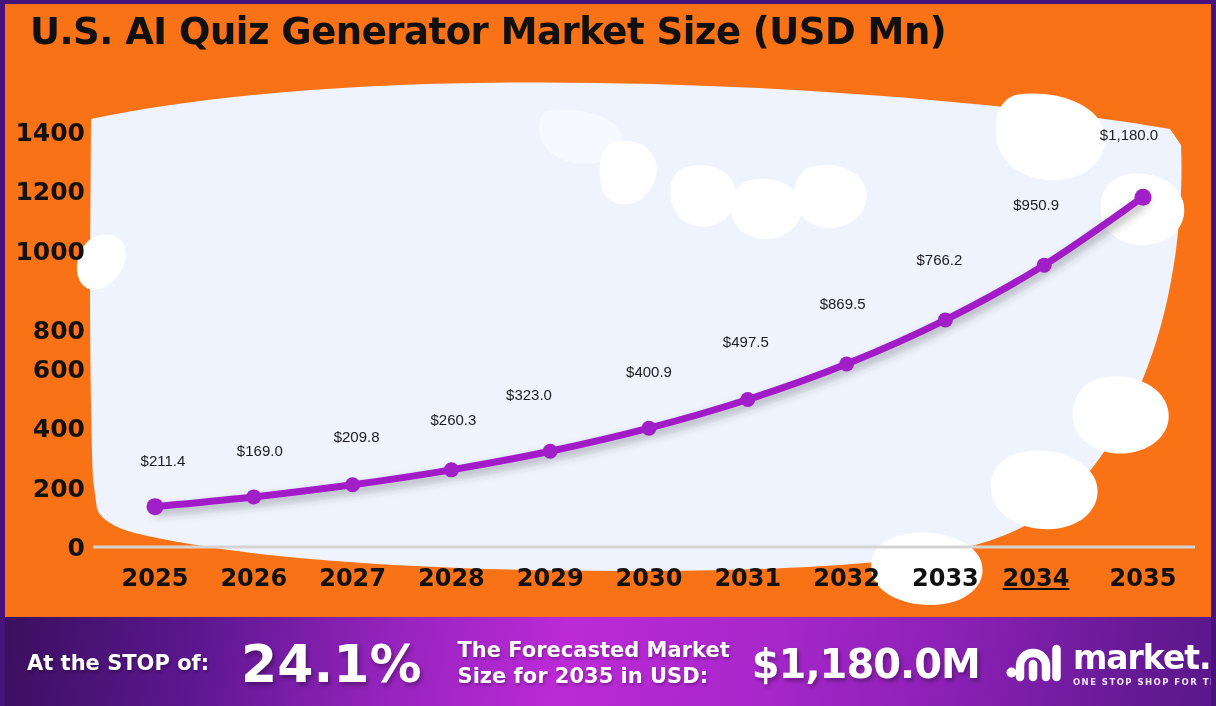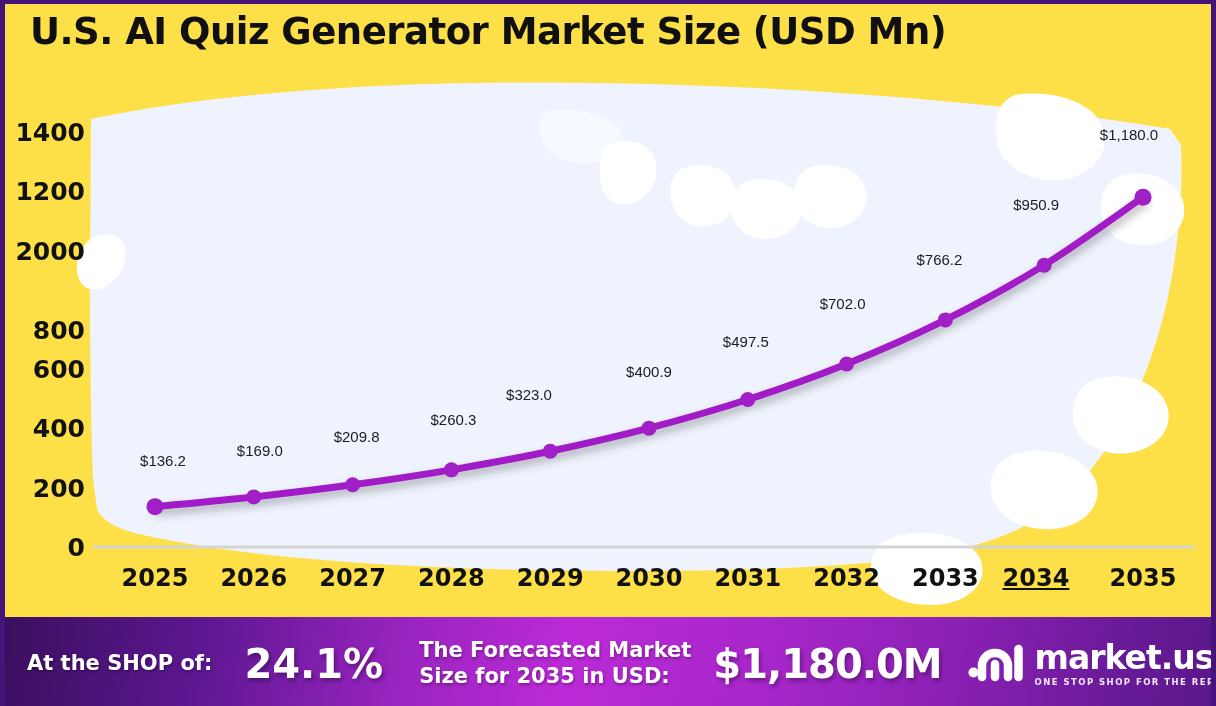--- a/index.html
+++ b/index.html
@@ -9,21 +9,21 @@
     font-family:"Liberation Sans", sans-serif;
     overflow:hidden;
   }
   #page{
     position:relative;
     width:1216px;height:706px;
     box-sizing:border-box;
     border-left:5px solid #45137a;
     border-right:5px solid #45137a;
     border-top:4px solid #45137a;
-    background:#fde047;
+    background:#f97316;
     overflow:hidden;
   }
 
   
   #chart-title{
     position:absolute;
     left:25px; top:6px;
     font-size:37px;
     font-weight:bold;
     letter-spacing:-0.5px;
@@ -115,21 +115,21 @@
     text-shadow:1px 2px 3px rgba(0,0,0,.30);
     white-space:nowrap;
   }
   .banner-value{
     color:#ffffff;
     font-weight:bold;
     font-family:"DejaVu Sans", sans-serif;
     text-shadow:2px 3px 4px rgba(0,0,0,.33);
     white-space:nowrap;
   }
-  #cagr-value{font-size:40px;margin-left:32px;}
+  #cagr-value{font-size:52px;margin-left:32px;}
   #forecast-caption{margin-left:36px;}
   #forecast-value{font-size:40px;margin-left:22px;letter-spacing:-1px;}
 
   #brand-logo{
     display:flex;align-items:center;
     margin-left:26px;
   }
   #brand-mark{flex:0 0 auto;}
   #brand-text-wrap{margin-left:9px;display:flex;flex-direction:column;justify-content:center;}
   #brand-name{
@@ -213,21 +213,21 @@
   </div>
 
   <div id="plot-area">
 
     <div id="y-axis">
         <div class="ytick-label" style="top: 543px;">0</div>
         <div class="ytick-label" style="top: 483.714px;">200</div>
         <div class="ytick-label" style="top: 424.429px; text-align: right;">400</div>
         <div class="ytick-label" style="top: 365.143px;">600</div>
         <div class="ytick-label" style="top: 305.857px; margin-top: 20px;">800</div>
-        <div class="ytick-label" style="top: 246.571px;">2000</div>
+        <div class="ytick-label" style="top: 246.571px;">1000</div>
         <div class="ytick-label" style="top: 187.286px;">1200</div>
         <div class="ytick-label" style="top: 128px;">1400</div>
       </div>
 
     <svg id="plot-svg">
       <defs>
         <filter id="dropshadow" x="-40%" y="-40%" width="190%" height="190%">
           <feDropShadow dx="2" dy="5" stdDeviation="4" flood-color="#3b3b3b" flood-opacity="0.38"></feDropShadow>
         </filter>
       </defs>
@@ -255,38 +255,38 @@
         <div class="xtick-label" style="left: 446.4px;">2028</div>
         <div class="xtick-label" style="left: 545.2px;">2029</div>
         <div class="xtick-label" style="left: 644px;">2030</div>
         <div class="xtick-label" style="left: 742.8px;">2031</div>
         <div class="xtick-label" style="left: 841.6px;">2032</div>
         <div class="xtick-label" style="left: 940.4px;">2033</div>
         <div class="xtick-label" style="left: 1031px; text-decoration: underline;">2034</div>
         <div class="xtick-label" style="left: 1138px;">2035</div>
       </div>
     <div id="point-labels">
-        <div class="point-label" style="left: 158px; top: 464.626px;">$136.2</div>
+        <div class="point-label" style="left: 158px; top: 464.626px;">$211.4</div>
         <div class="point-label" style="left: 254.8px; top: 454.904px;">$169.0</div>
         <div class="point-label" style="left: 351.6px; top: 440.809px;">$209.8</div>
         <div class="point-label" style="left: 448.4px; top: 423.84px;">$260.3</div>
         <div class="point-label" style="left: 524px; top: 399.254px;">$323.0</div>
         <div class="point-label" style="left: 644px; top: 376.162px;">$400.9</div>
         <div class="point-label" style="left: 740.8px; top: 345.527px;">$497.5</div>
-        <div class="point-label" style="left: 837.6px; top: 307.985px;">$702.0</div>
+        <div class="point-label" style="left: 837.6px; top: 307.985px;">$869.5</div>
         <div class="point-label" style="left: 934.4px; top: 263.876px;">$766.2</div>
         <div class="point-label" style="left: 1031.2px; top: 209.126px;">$950.9</div>
         <div class="point-label" style="left: 1124px; top: 139.214px;">$1,180.0</div>
       </div>
   </div>
 
   <div id="bottom-banner">
 
     <div class="banner-caption">
-      <div>At the SHOP of:</div>
+      <div>At the STOP of:</div>
     </div>
 
     <div class="banner-value" id="cagr-value">24.1%</div>
 
     <div class="banner-caption" id="forecast-caption">
       <div>The Forecasted Market</div>
       <div>Size for 2035 in USD:</div>
     </div>
 
     <div class="banner-value" id="forecast-value">$1,180.0M</div>

